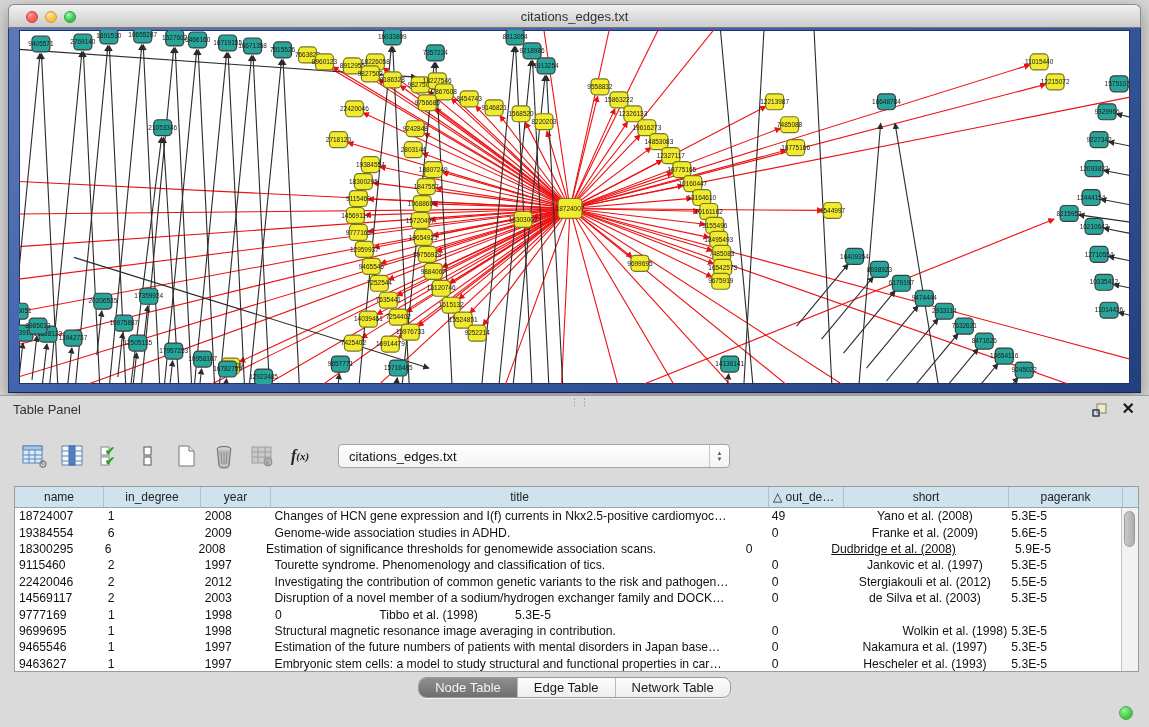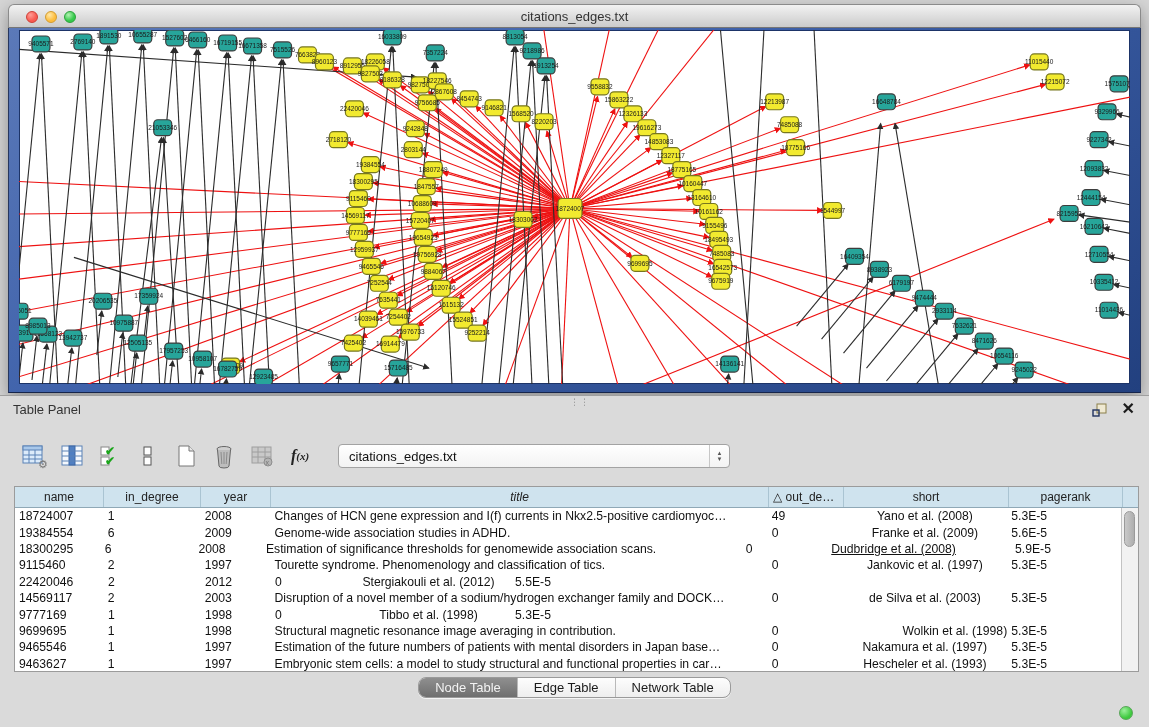--- a/index.html
+++ b/index.html
@@ -583,21 +583,21 @@
       <span class="combo-text">citations_edges.txt</span>
       <span class="combo-arrows">▲<br>▼</span>
     </div>
   </div>
 
   <div class="table-wrap">
     <div class="thead" id="thead">
         <div class="th" style="width: 89px;">name</div>
         <div class="th" style="width: 97px;">in_degree</div>
         <div class="th" style="width: 70px;">year</div>
-        <div class="th" style="width: 498px; font-style: italic;">title</div>
+        <div class="th" style="width: 498px;">title</div>
         <div class="th left" style="width: 75px;">△ out_de…</div>
         <div class="th" style="width: 165px;">short</div>
         <div class="th" style="width: 114px;">pagerank</div>
       </div>
     <div class="tbody" id="tbody">
         <div class="tr">
           <div class="td" style="width: 89px;">18724007</div>
           <div class="td" style="width: 97px;">1</div>
           <div class="td" style="width: 70px;">2008</div>
           <div class="td" style="width: 498px;">Changes of HCN gene expression and I(f) currents in Nkx2.5-positive cardiomyoc…</div>
@@ -629,20 +629,21 @@
           <div class="td" style="width: 70px;">1997</div>
           <div class="td" style="width: 498px;">Tourette syndrome. Phenomenology and classification of tics.</div>
           <div class="td" style="width: 75px;">0</div>
           <div class="td center" style="width: 165px;">Jankovic et al. (1997)</div>
           <div class="td" style="width: 114px;">5.3E-5</div>
         </div>
         <div class="tr">
           <div class="td" style="width: 89px;">22420046</div>
           <div class="td" style="width: 97px;">2</div>
           <div class="td" style="width: 70px;">2012</div>
+          <div class="td" style="width: 498px;">Investigating the contribution of common genetic variants to the risk and pathogen…</div>
           <div class="td" style="width: 75px;">0</div>
           <div class="td center" style="width: 165px;">Stergiakouli et al. (2012)</div>
           <div class="td" style="width: 114px;">5.5E-5</div>
         </div>
         <div class="tr">
           <div class="td" style="width: 89px;">14569117</div>
           <div class="td" style="width: 97px;">2</div>
           <div class="td" style="width: 70px;">2003</div>
           <div class="td" style="width: 498px;">Disruption of a novel member of a sodium/hydrogen exchanger family and DOCK…</div>
           <div class="td" style="width: 75px;">0</div>

